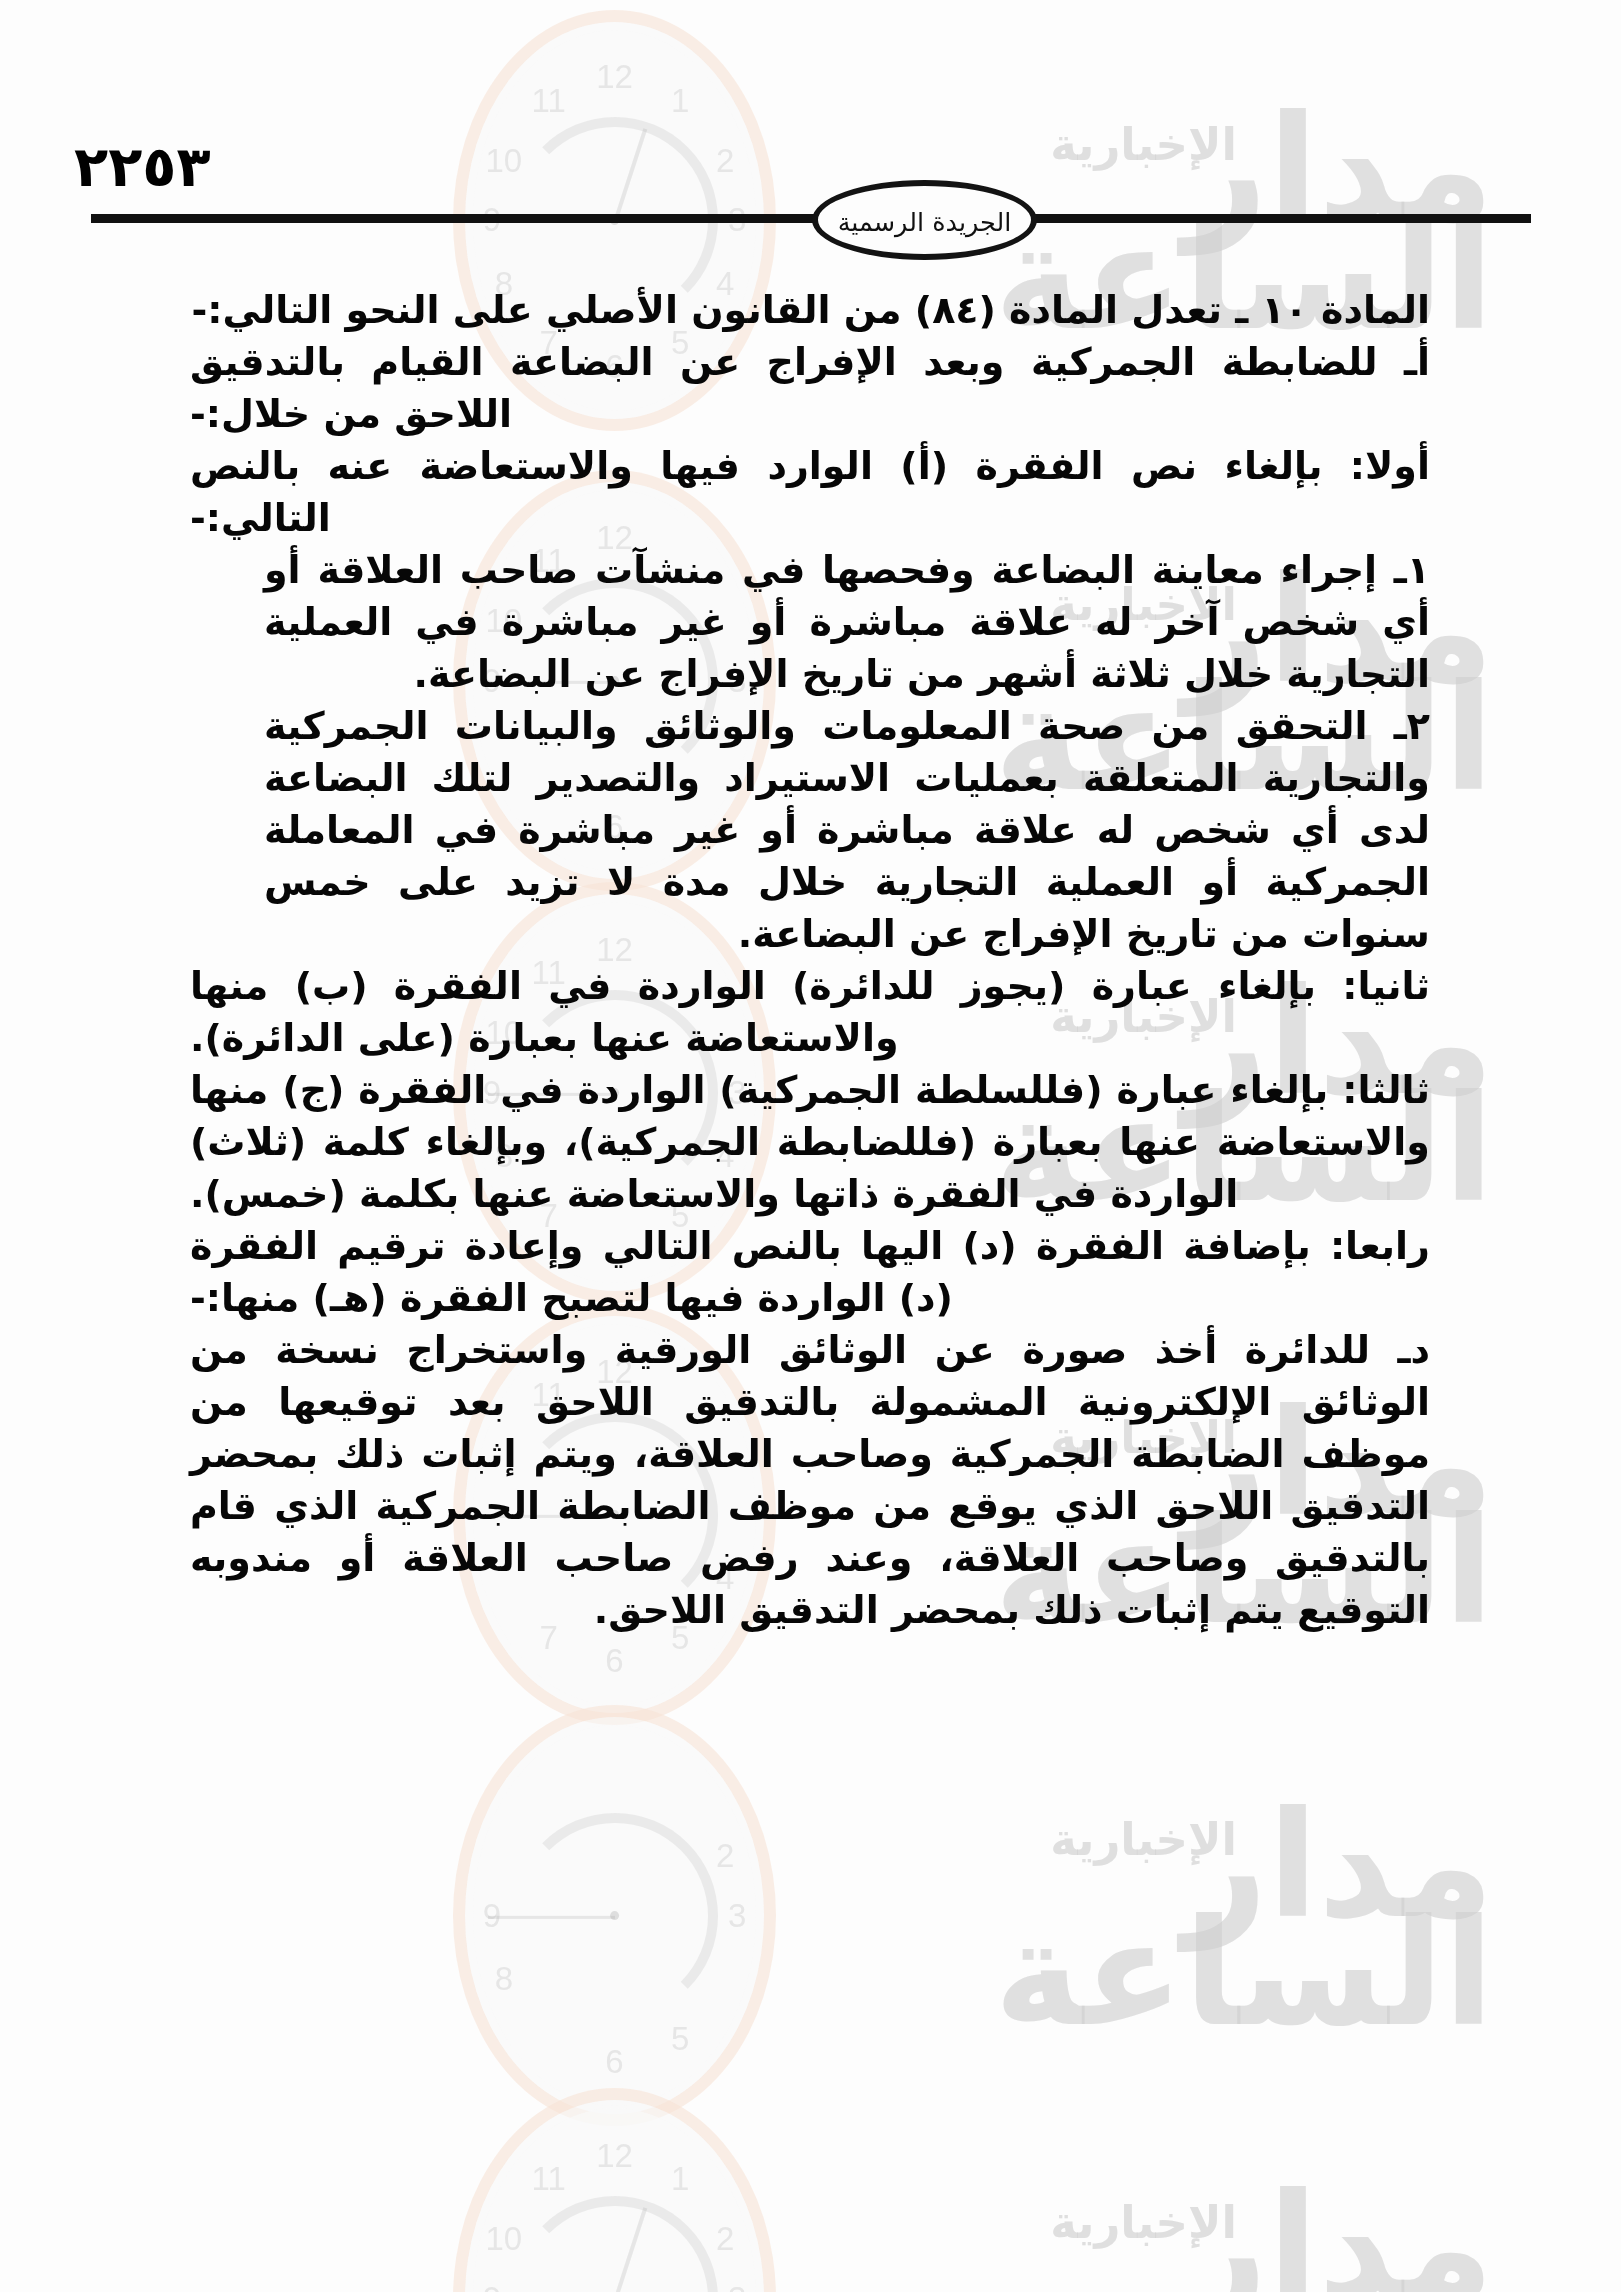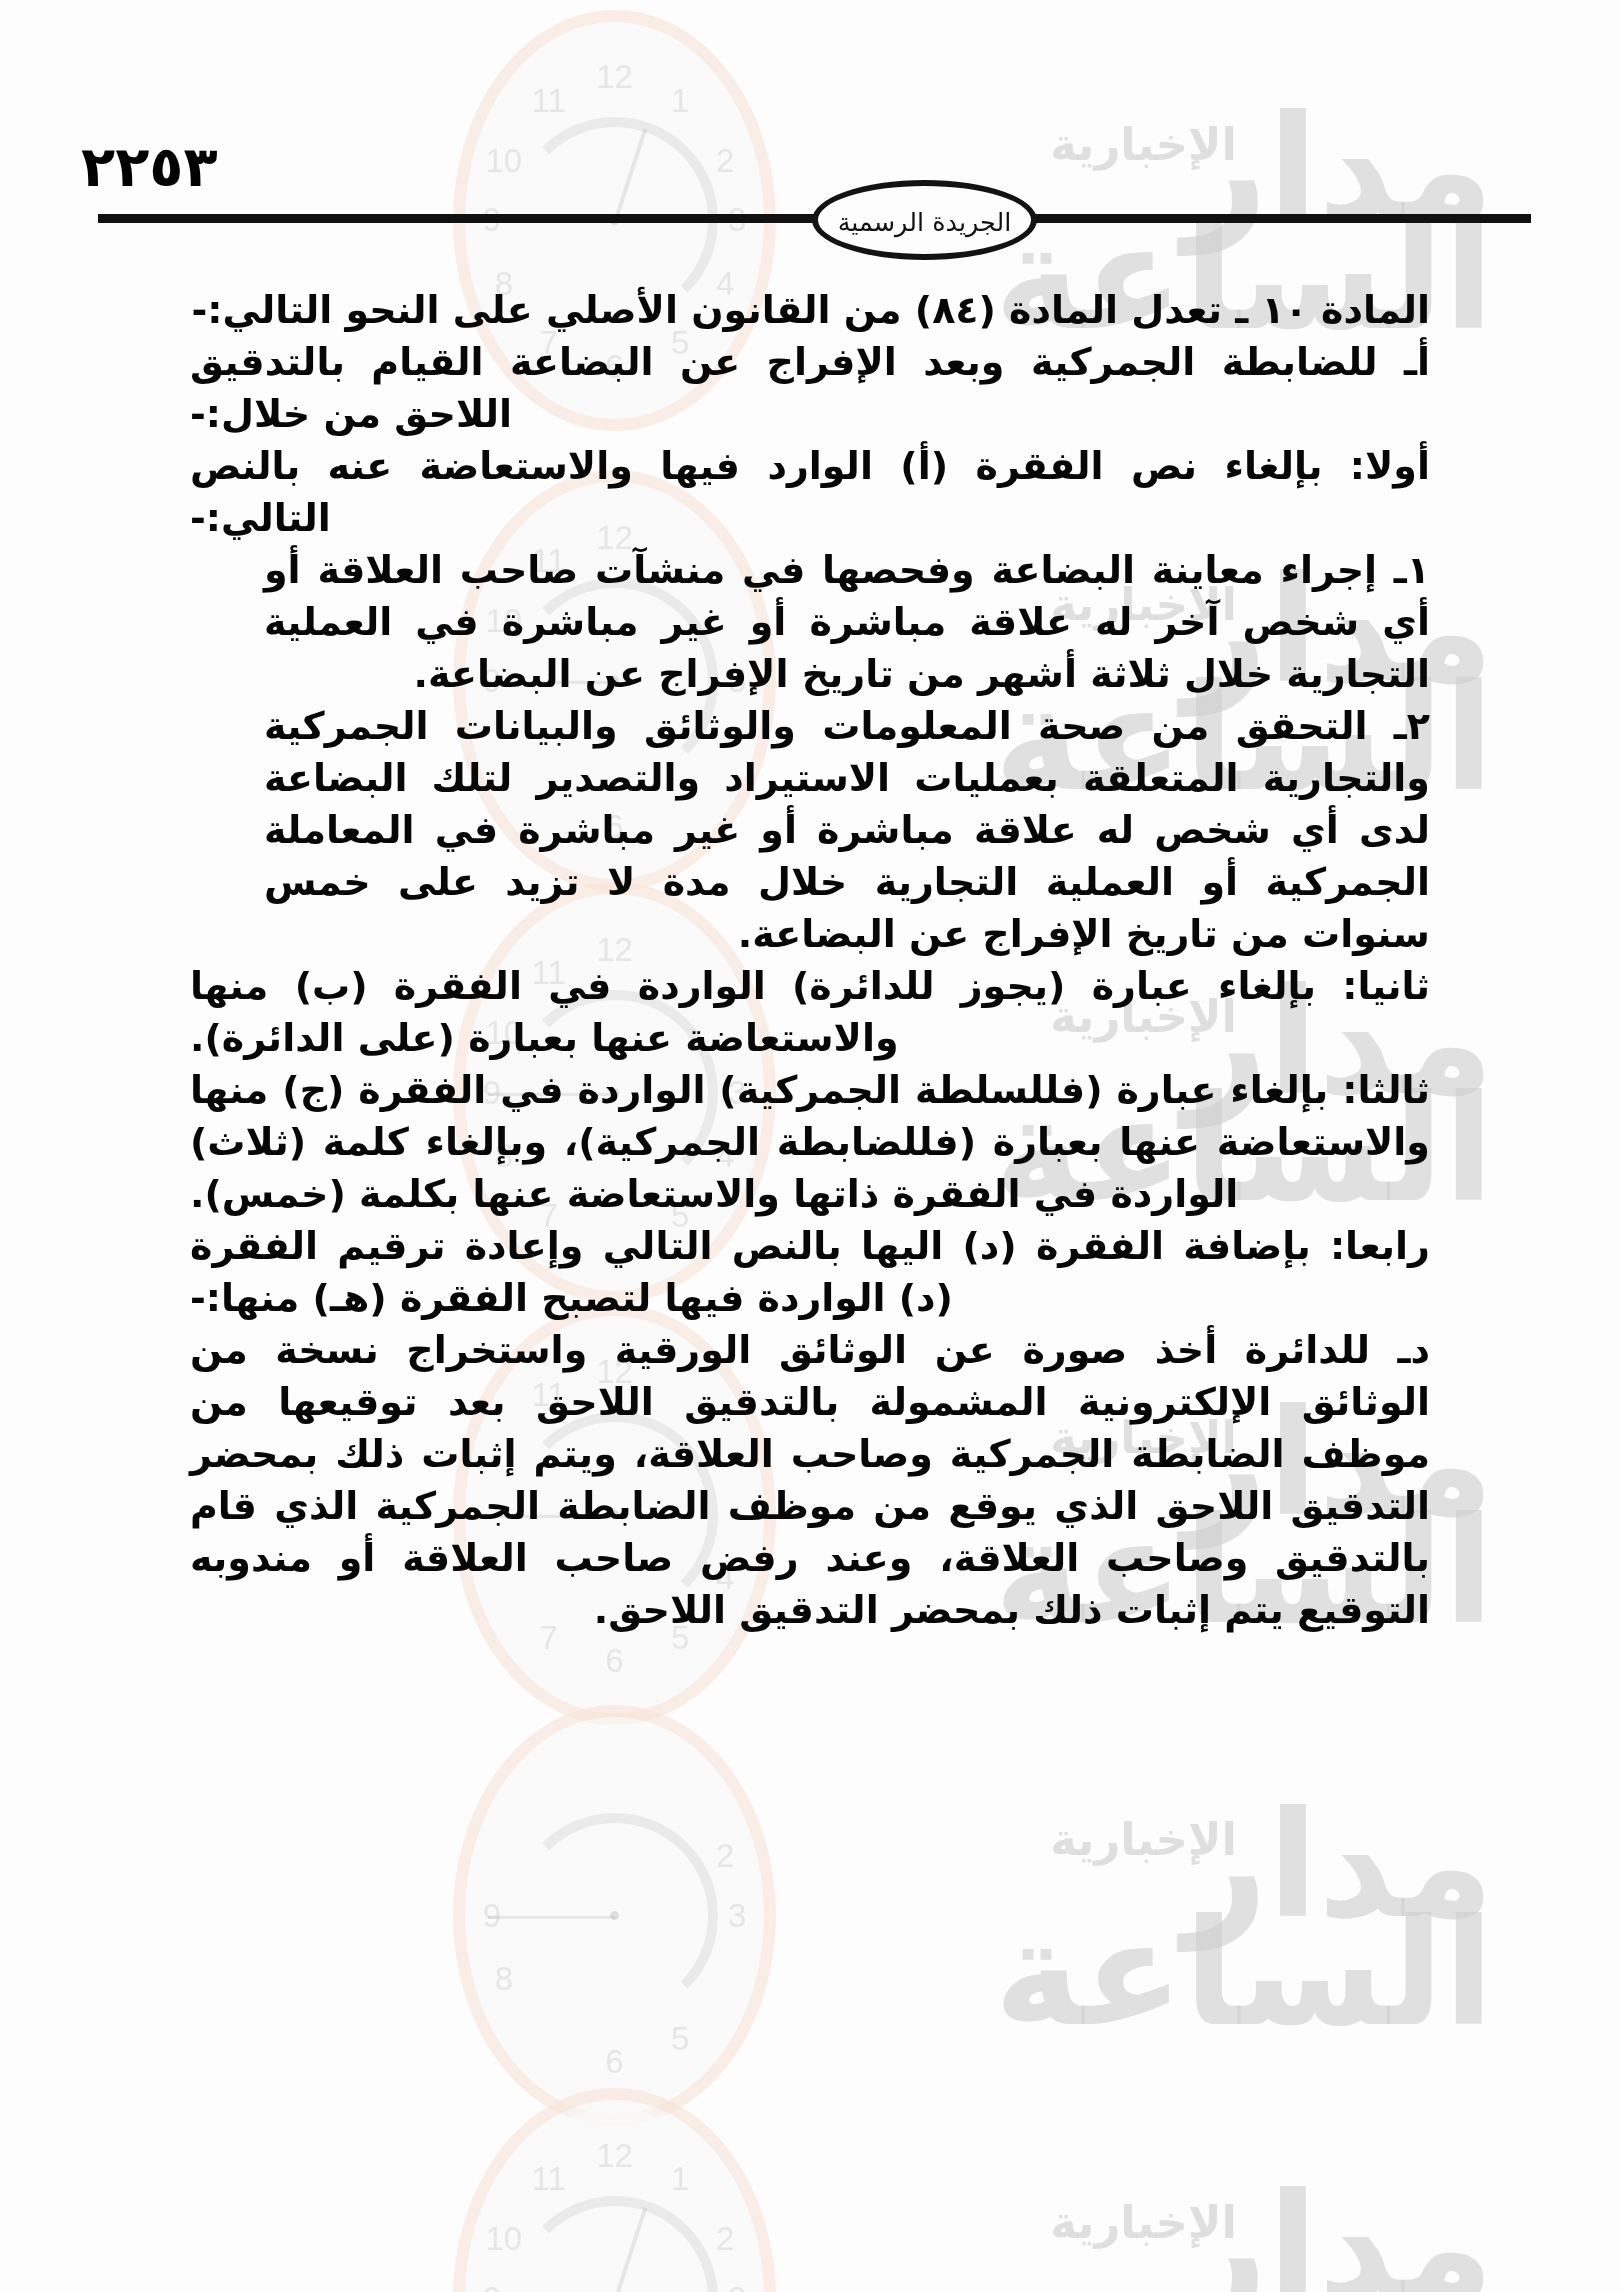--- a/index.html
+++ b/index.html
@@ -79,21 +79,21 @@
     white-space: nowrap;
     font-family: "DejaVu Sans", sans-serif;
   }
   .wm-madar { font-size: 147px; letter-spacing: 2px; text-align: right; }
   .wm-saa   { font-size: 147px; letter-spacing: 2px; }
   .wm-akhb  { font-size: 45px; color: rgba(212,212,212,0.75); }
 
   
   .header {
     position: absolute;
-    left: 8px;
+    left: 1px;
     right: 0;
     top: 94px;
     height: 118px;
     z-index: 3;
   }
   .page-number {
     position: absolute;
     left: 73px;
     top: 45px;
     font-size: 56px;

